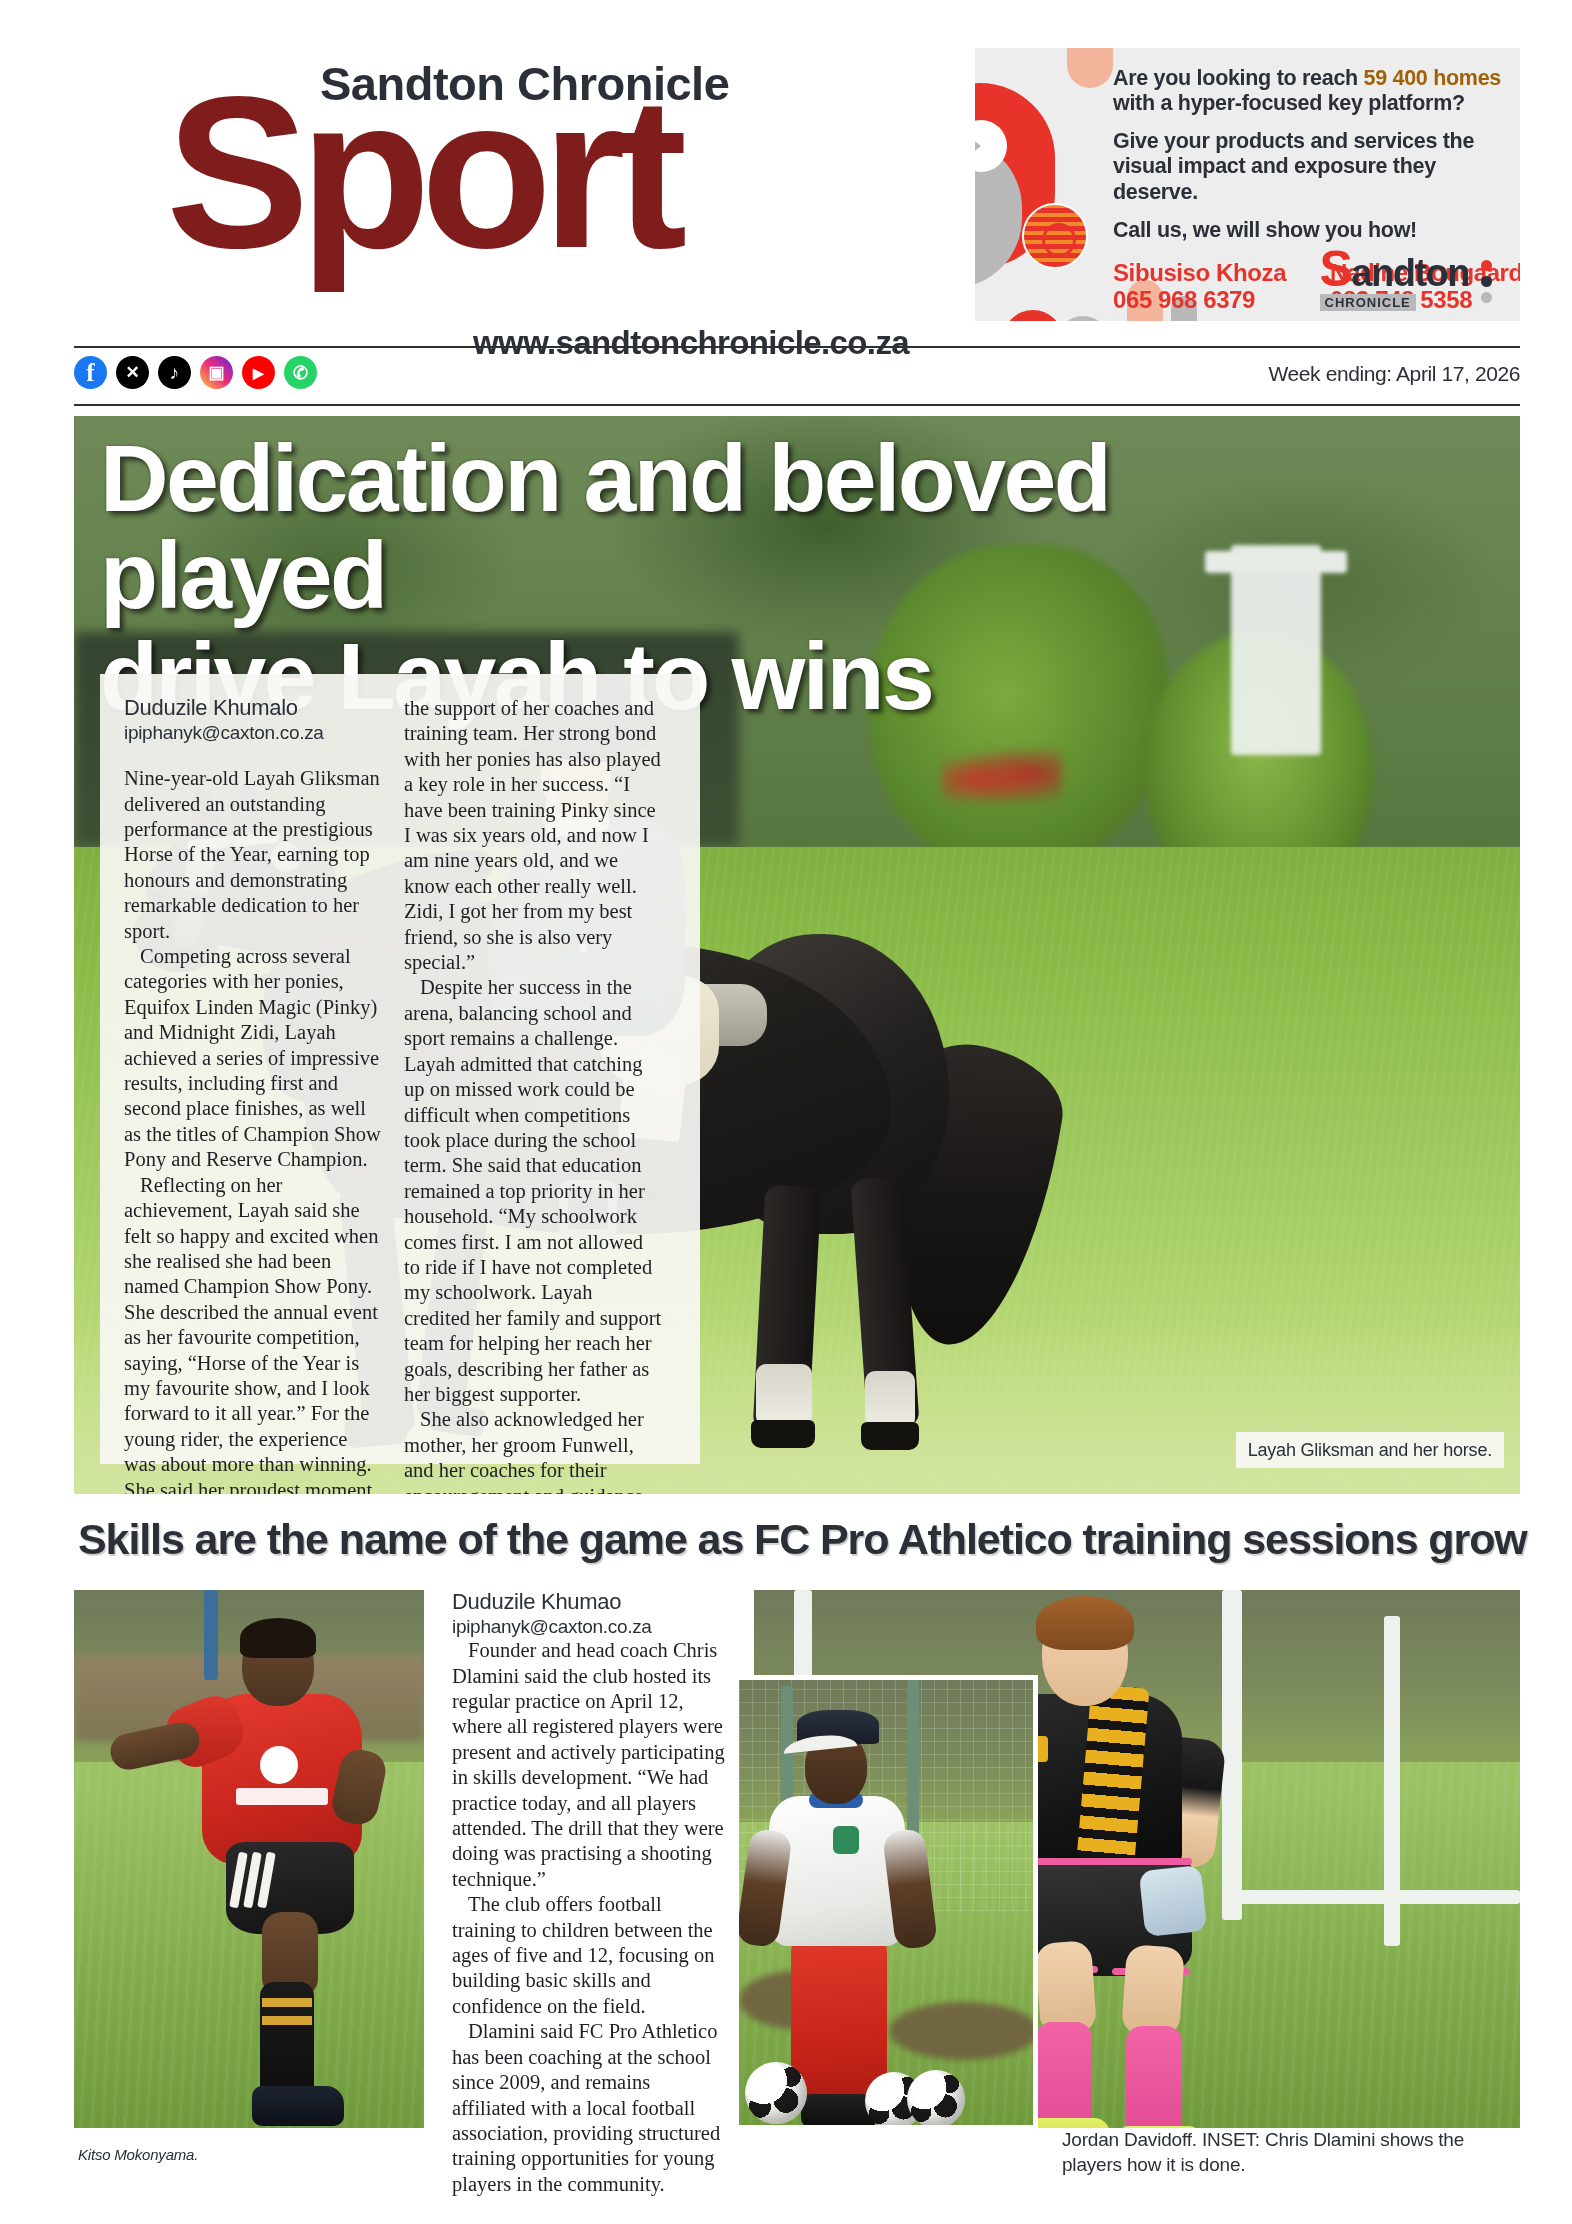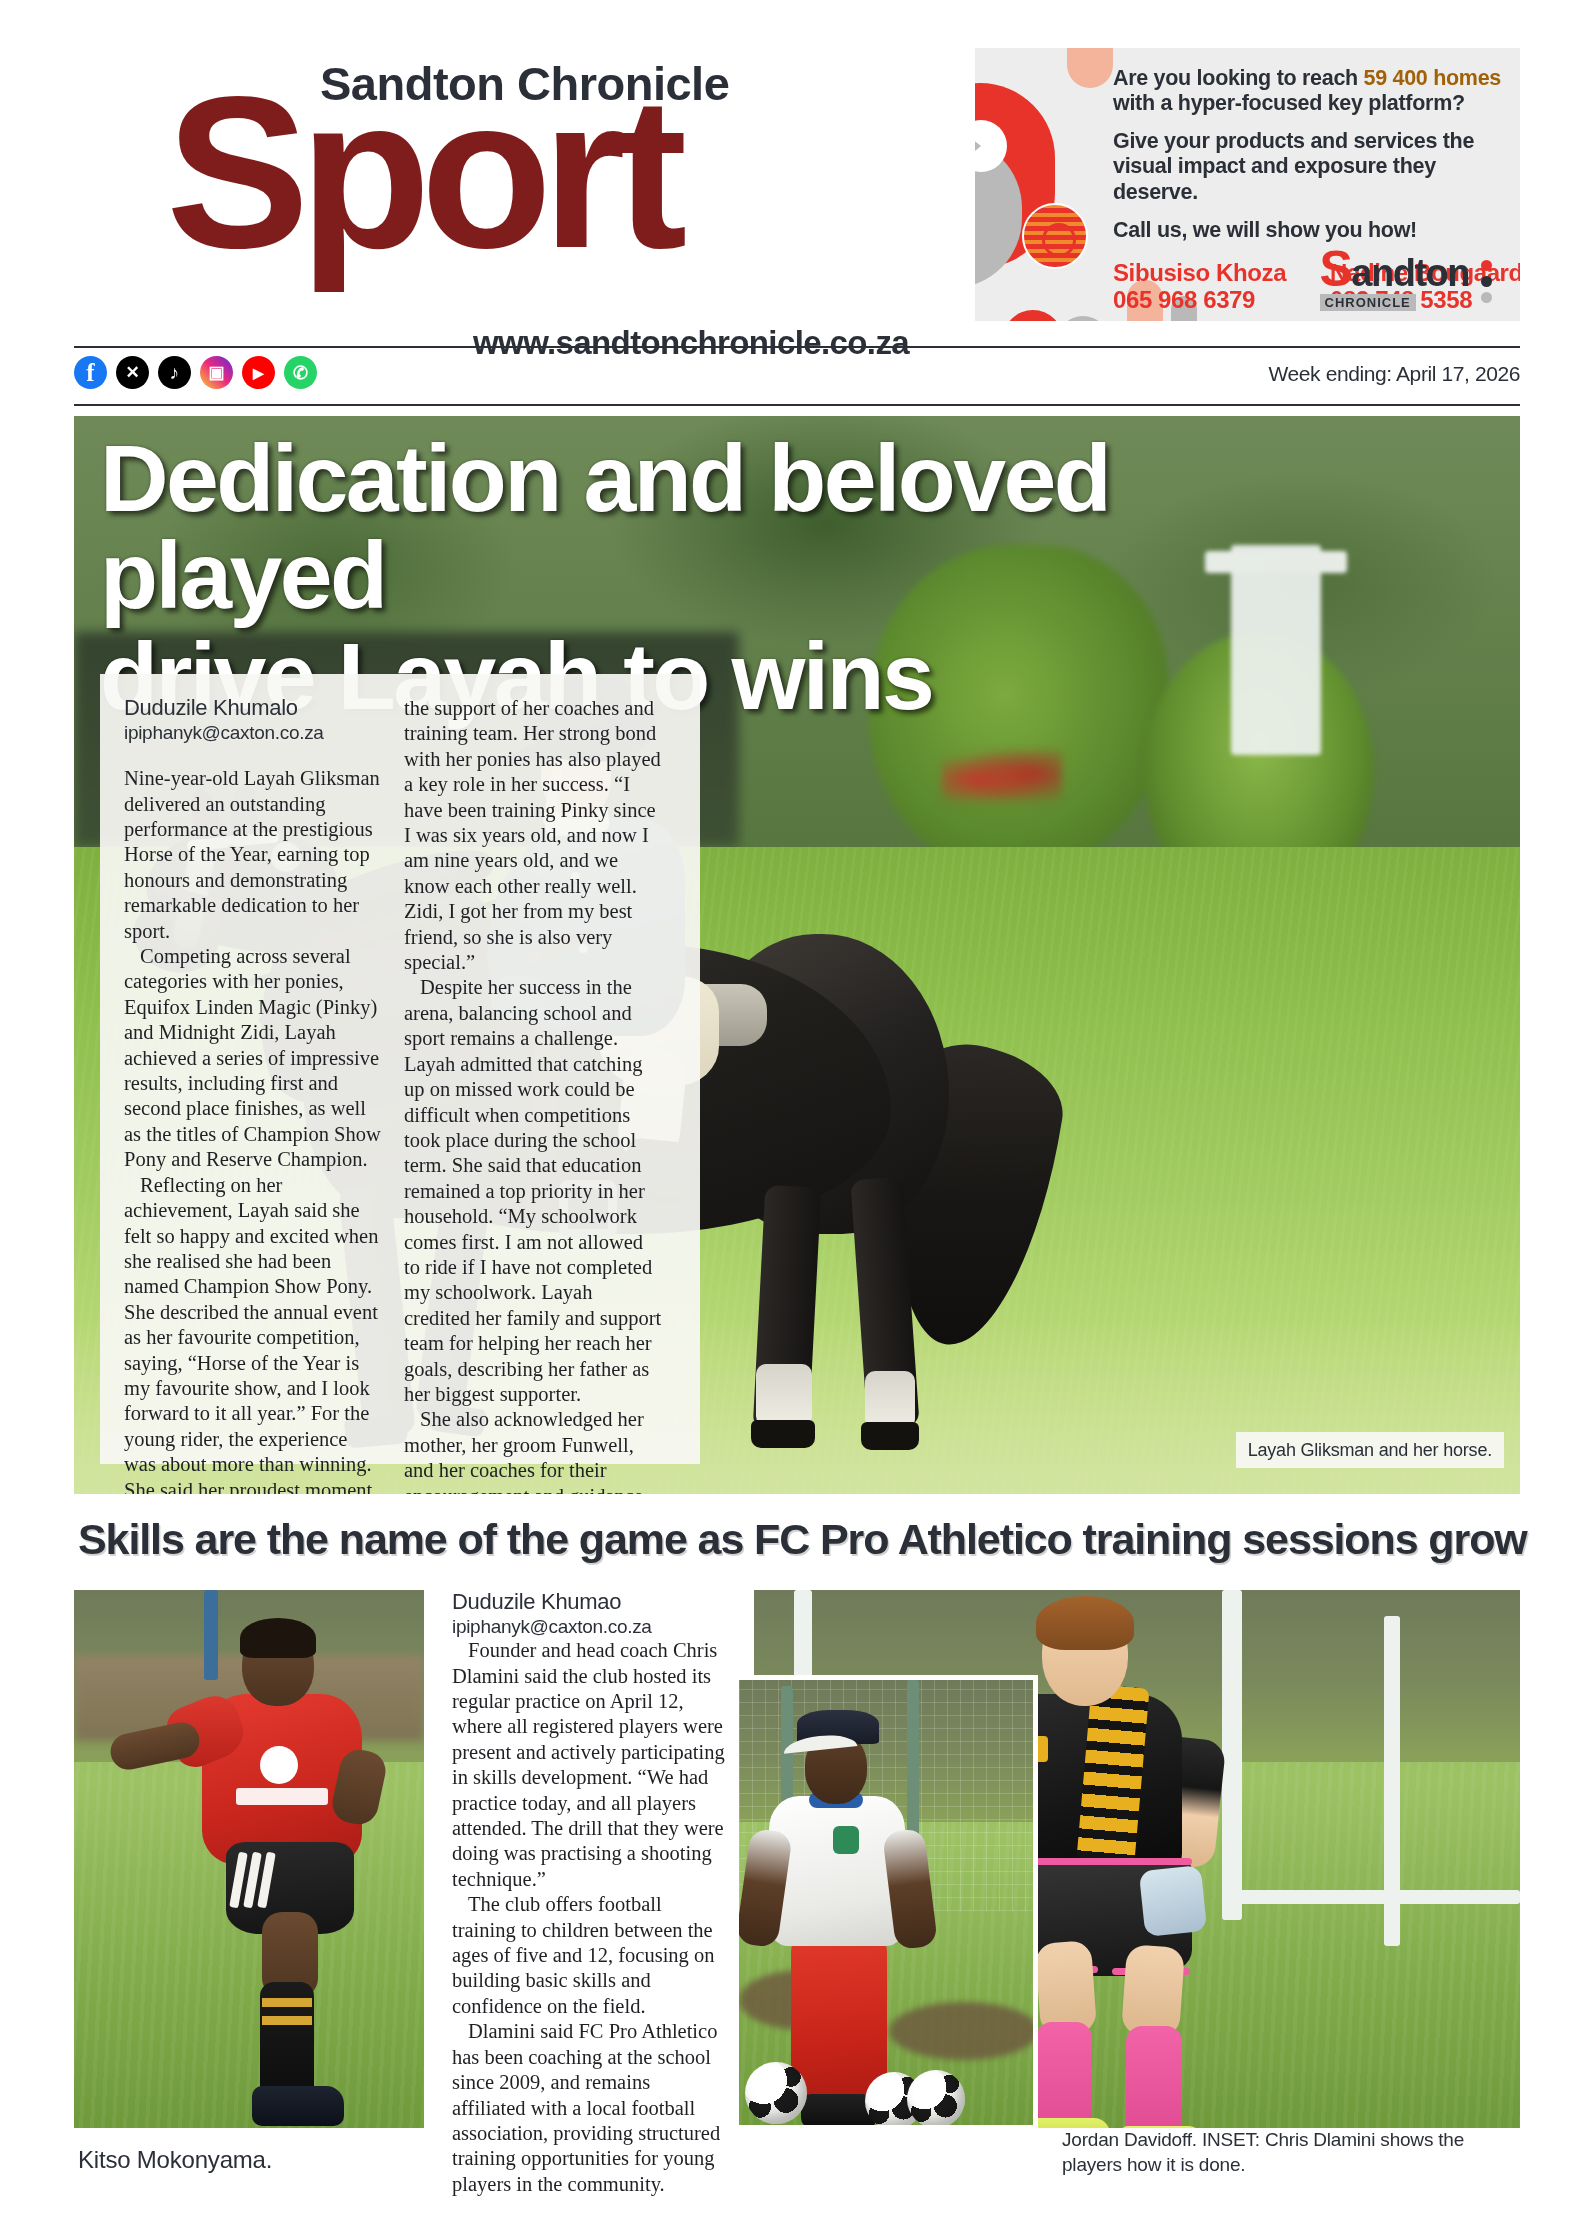--- a/index.html
+++ b/index.html
@@ -551,21 +551,21 @@
     background:linear-gradient(180deg,#f263a7,#e04a92); border-radius:16px; }
   .j-boot-l { position:absolute; left:268px; top:528px; width:88px; height:34px;
     background:linear-gradient(180deg,#e3f06a,#c3d33a); border-radius:8px 16px 8px 8px; }
   .j-boot-r { position:absolute; left:366px; top:536px; width:84px; height:32px;
     background:linear-gradient(180deg,#e3f06a,#c3d33a); border-radius:8px 16px 8px 8px; }
 
   .s2-text {
     position:absolute; left:378px; top:0px; width:274px; height:560px;
   }
   .cap-kitso {
-    position:absolute; left:78px; top:2146px; font-size:24px; color:#2b2f38; letter-spacing:-0.2px;
+    position:absolute; left:78px; top:2146px; font-size:15px; color:#2b2f38; letter-spacing:-0.2px;font-style:italic;
   }
   .cap-jordan {
     position:absolute; left:1062px; top:2128px; width:420px;
     font-size:19px; color:#2b2f38; letter-spacing:-0.2px; line-height:1.3;
   }
 </style>
 </head>
 <body>
 
 <div class="page">

